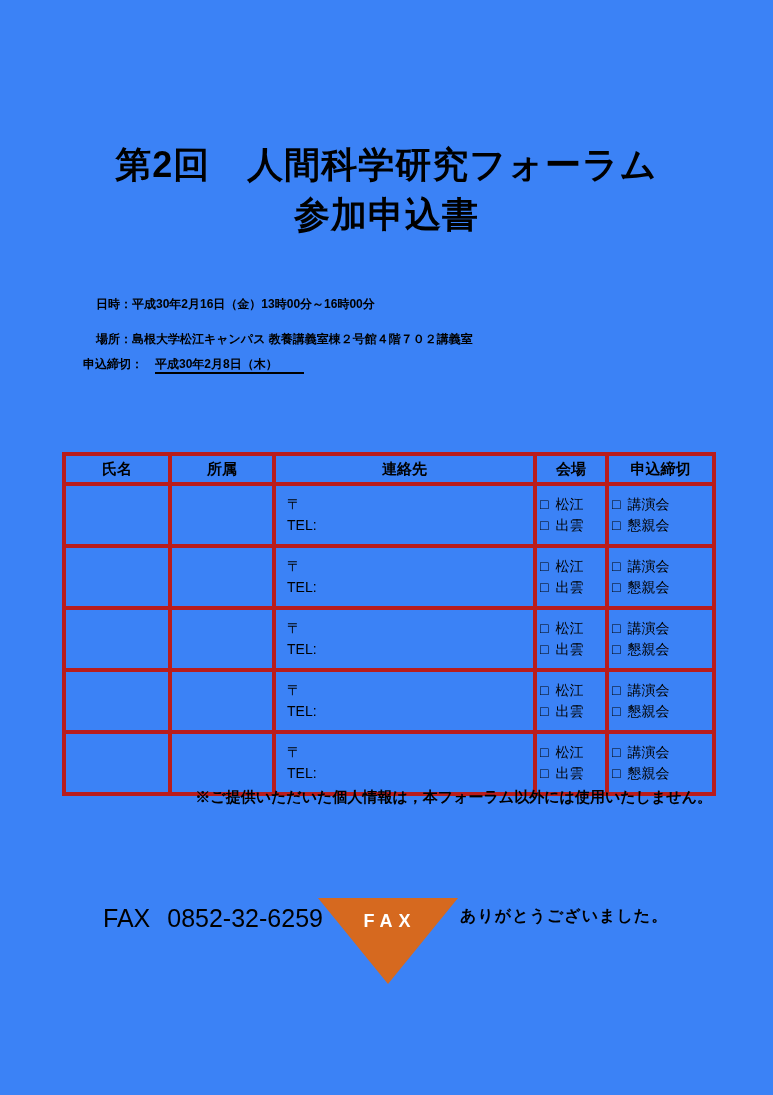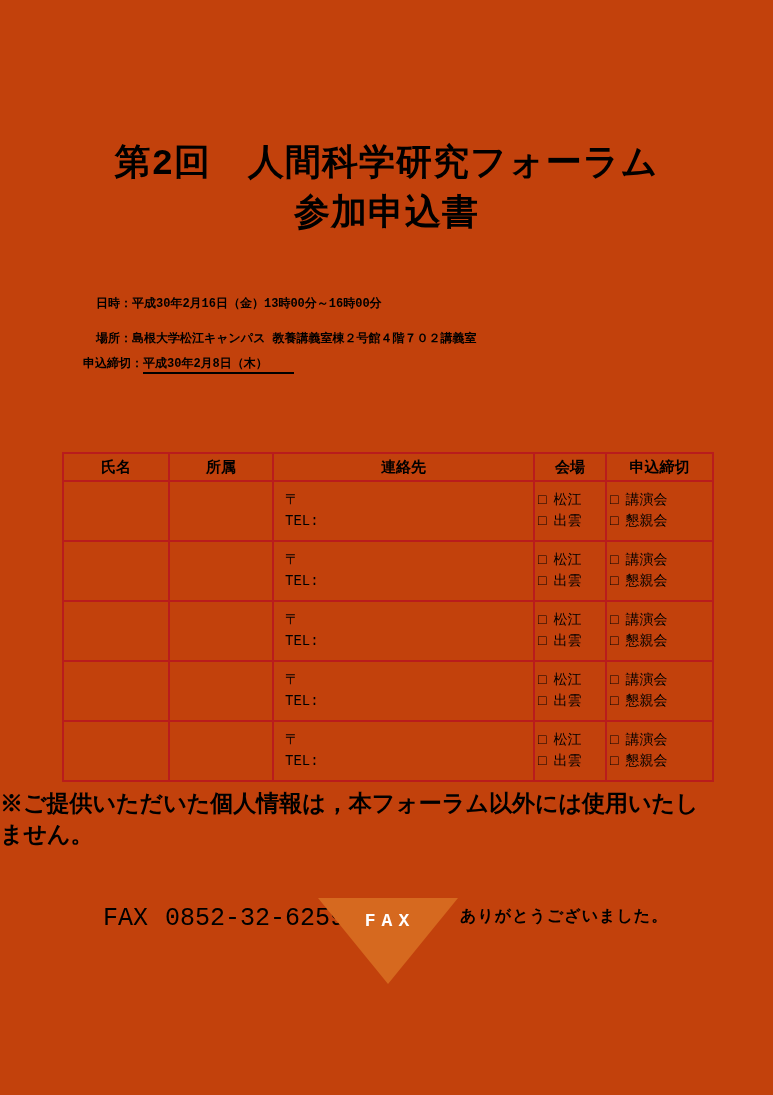--- a/index.html
+++ b/index.html
@@ -1,41 +1,41 @@
 <!DOCTYPE html>
 <html><head>
 <meta charset="utf-8">
 <style>
   html,body{margin:0;padding:0;background:#fff;}
   .page{
-    position:relative;width:773px;height:1095px;background:#c2410c;
-    font-family:Liberation Mono, monospace;color:#000;overflow:hidden;
+    position:relative;width:773px;height:1095px;background:#3b82f6;
+    font-family:Liberation Sans, sans-serif;color:#000;overflow:hidden;
   }
   
   .title{position:absolute;top:140px;left:0;width:100%;text-align:center;
     font-size:36px;font-weight:bold;line-height:50px;letter-spacing:1px;}
   
   .info{position:absolute;left:96px;top:292px;font-size:12px;font-weight:bold;line-height:25px;}
   .info .l1{margin-bottom:10px;}
   .info .ind1{padding-left:47px;}
   .info .ind2{padding-left:59px;}
   .info .deadline{margin-left:-13px;}
-  .u{border-bottom:2px solid #000;padding-right:26px;padding-bottom:1px;}
+  .u{border-bottom:2px solid #000;padding-right:26px;padding-bottom:1px;margin-left:12px;}
   
   table.form-table{position:absolute;left:62px;top:452px;width:650px;
     border-collapse:collapse;table-layout:fixed;}
-  .form-table th,.form-table td{border:2px solid #b91c1c;padding:0;vertical-align:middle;}
+  .form-table th,.form-table td{border:4px solid #b91c1c;padding:0;vertical-align:middle;}
   .form-table th{height:26px;font-size:15px;font-weight:bold;text-align:center;}
   .form-table tbody td{height:58px;font-size:14px;}
   .c0{width:106px;}.c1{width:104px;}.c2{width:261px;}.c3{width:72px;}.c4{width:107px;}
   td.contact{padding-left:11px;line-height:21px;}
   td.opts{padding-left:3px;line-height:21px;white-space:nowrap;}
   .cb{margin-right:7px;}
   
-  .note{position:absolute;top:788px;right:61px;font-size:23px;font-weight:bold;}
+  .note{position:absolute;top:788px;right:61px;font-size:15px;font-weight:bold;}
   
   .faxline{position:absolute;left:103px;top:904px;font-size:25px;white-space:nowrap;}
   .faxline .num{margin-left:17px;text-align:right;}
   .triangle{position:absolute;left:318px;top:898px;width:0;height:0;
     border-left:70px solid transparent;border-right:70px solid transparent;
     border-top:86px solid #d6691f;}
   .tri-label{position:absolute;left:318px;top:911px;width:140px;text-align:center;
     font-size:18px;font-weight:bold;letter-spacing:6px;padding-left:4px;box-sizing:border-box;
     color:#fff;}
   .thanks{position:absolute;left:460px;top:906px;font-size:16px;font-weight:bold;letter-spacing:1px;}

